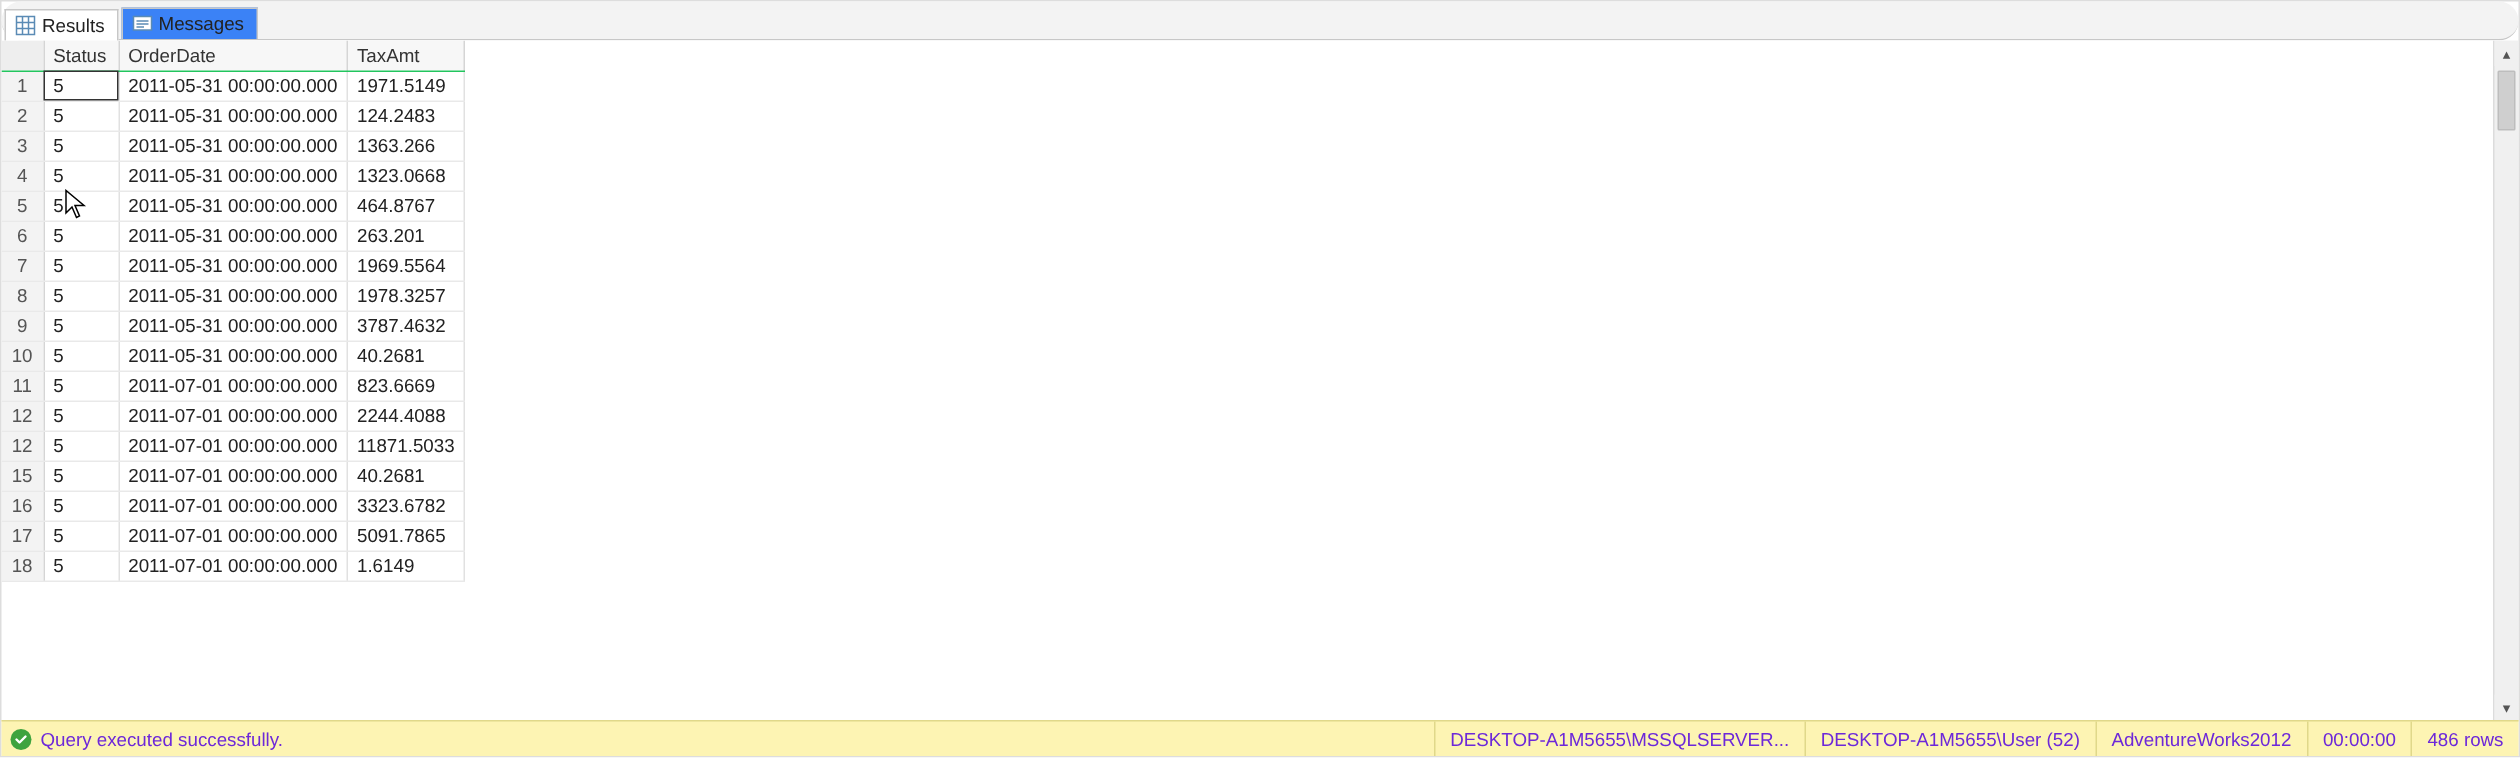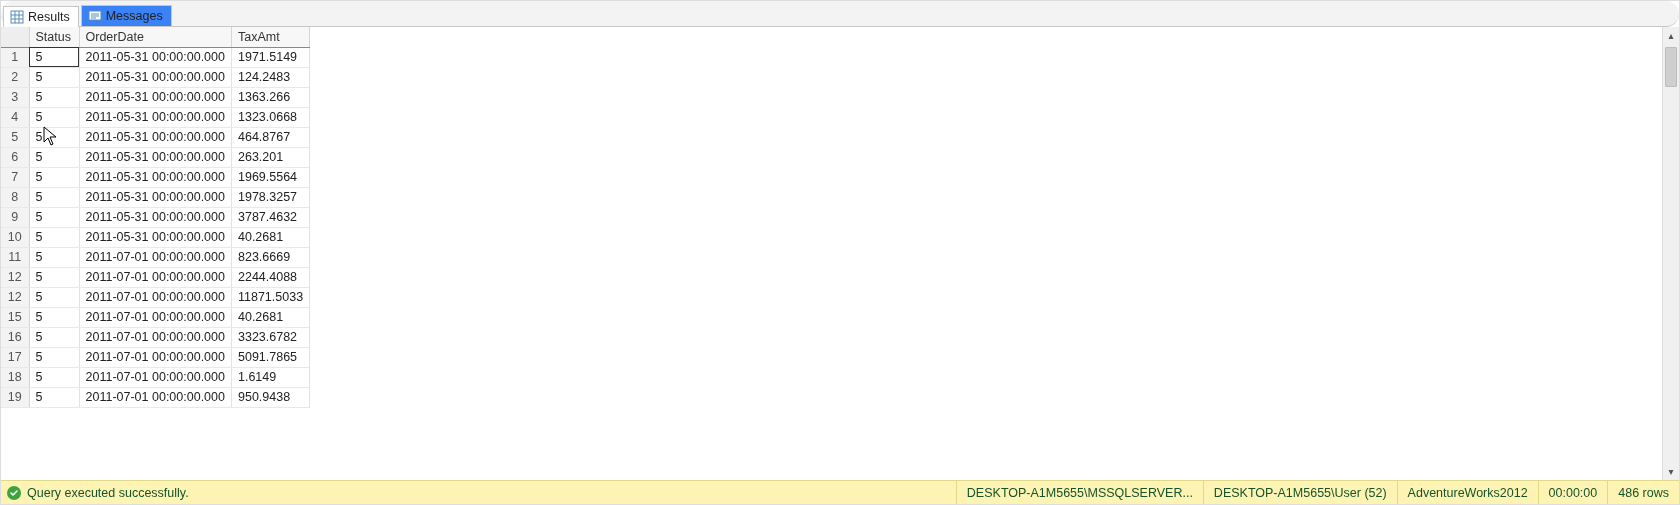--- a/index.html
+++ b/index.html
@@ -30,21 +30,21 @@
   .vscroll { width: 17px; background: #f0f0f0; border-left: 1px solid #dcdcdc; position: relative; }
   .vscroll .up, .vscroll .down { height: 17px; display: flex; align-items: center; justify-content: center; color: #555; font-size: 10px; cursor: pointer; }
   .vscroll .up { position: absolute; top: 0; left: 0; right: 0; background: #f0f0f0;}
   .vscroll .down { position: absolute; bottom: 0; left: 0; right: 0; background: #f0f0f0;}
   .vscroll .thumb { position: absolute; left: 2px; right: 2px; top: 20px; height: 40px; background: #cfcfcf; border: 1px solid #bdbdbd; border-radius: 1px; cursor: pointer; }
 
   
   .cursor { position: absolute; left: 42px; top: 99px; pointer-events: none; z-index: 30; }
 
   
-  .status { display: flex; align-items: center; height: 24px; background: #fdf4b3; border-top: 1px solid #e0d88a; font-size: 12.5px; color: #14532d; }
+  .status { display: flex; align-items: center; height: 24px; background: #fdf4b3; border-top: 1px solid #e0d88a; font-size: 12.5px; color: #6d28d9; }
   .status .left { display: flex; align-items: center; gap: 6px; padding-left: 6px; }
   .status .left .ok { width: 14px; height: 14px; border-radius: 50%; background: #3ea33e; display: inline-flex; align-items: center; justify-content: center; }
   .status .left .ok svg { display: block; }
   .status .spacer { flex: 1; }
   .status .cell { padding: 0 10px; border-left: 1px solid #e0d88a; height: 100%; display: flex; align-items: center; white-space: nowrap; }
 </style>
 </head>
 <body>
 
 <div class="app">
@@ -182,26 +182,20 @@
               <td class="col-status">5</td>
               <td class="col-date">2011-07-01 00:00:00.000</td>
               <td class="col-tax">5091.7865</td>
             </tr>
             <tr>
               <th class="rownum">18</th>
               <td class="col-status">5</td>
               <td class="col-date">2011-07-01 00:00:00.000</td>
               <td class="col-tax">1.6149</td>
             </tr>
-            <tr>
-              <th class="rownum">19</th>
-              <td class="col-status">5</td>
-              <td class="col-date">2011-07-01 00:00:00.000</td>
-              <td class="col-tax">950.9438</td>
-            </tr>
           </tbody>
       </table>
     </div>
     <div class="vscroll">
       <div class="up">▴</div>
       <div class="thumb"></div>
       <div class="down">▾</div>
     </div>
 
     <div class="cursor">

